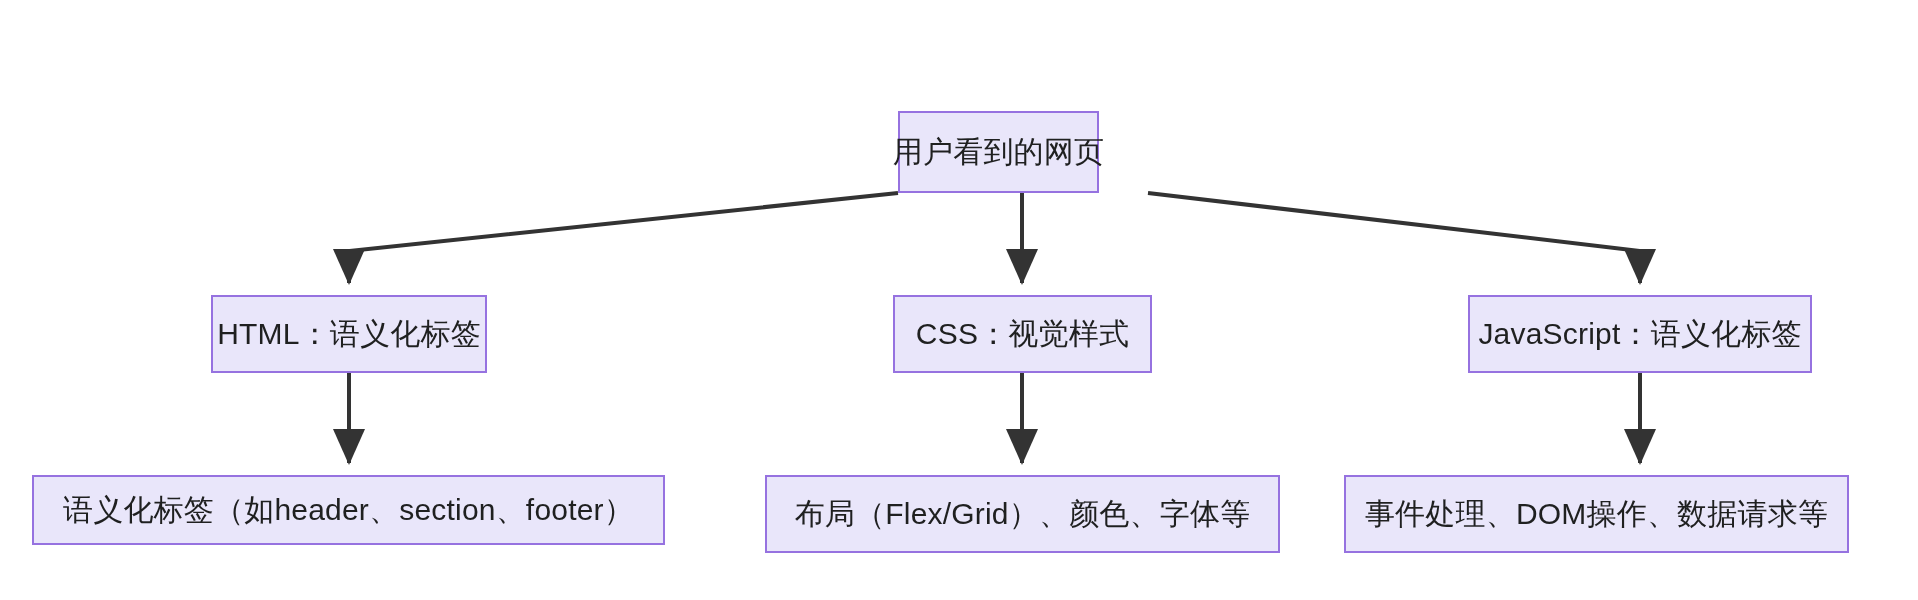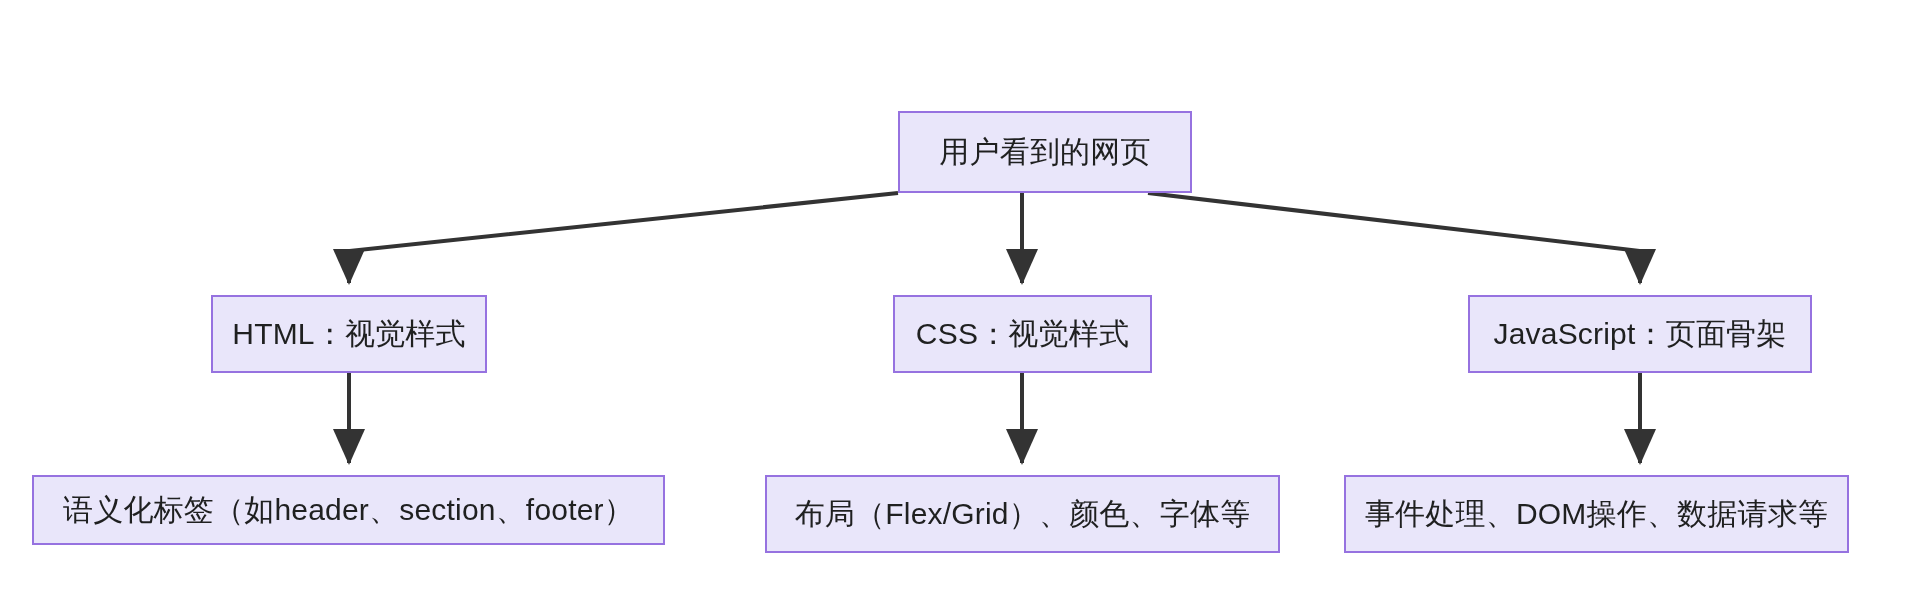--- a/index.html
+++ b/index.html
@@ -44,21 +44,21 @@
     letter-spacing: 0.2px;
   }
   .node-label {
     display: block;
     padding: 0 18px;
   }
   
   #node-root {
     left: 898px;
     top: 111px;
-    width: 294px;
+    width: 201px;
     height: 82px;
   }
   
   #node-html {
     left: 211px;
     top: 295px;
     width: 276px;
     height: 78px;
   }
   #node-css {
@@ -116,29 +116,29 @@
     <path d="M1022,373 L1022,463" fill="none" stroke="#333333" stroke-width="4" marker-end="url(#arrowhead)"></path>
 
     <path d="M1640,373 L1640,463" fill="none" stroke="#333333" stroke-width="4" marker-end="url(#arrowhead)"></path>
   </svg>
 
   <div class="node" id="node-root">
     <span class="node-label">用户看到的网页</span>
   </div>
 
   <div class="node" id="node-html">
-    <span class="node-label">HTML：视觉样式</span>
+    <span class="node-label">HTML：语义化标签</span>
   </div>
 
   <div class="node" id="node-css">
     <span class="node-label">CSS：视觉样式</span>
   </div>
 
   <div class="node" id="node-js">
-    <span class="node-label">JavaScript：页面骨架</span>
+    <span class="node-label">JavaScript：语义化标签</span>
   </div>
 
   <div class="node" id="node-html-detail">
     <span class="node-label">语义化标签（如header、section、footer）</span>
   </div>
 
   <div class="node" id="node-css-detail">
     <span class="node-label">布局（Flex/Grid）、颜色、字体等</span>
   </div>
 

